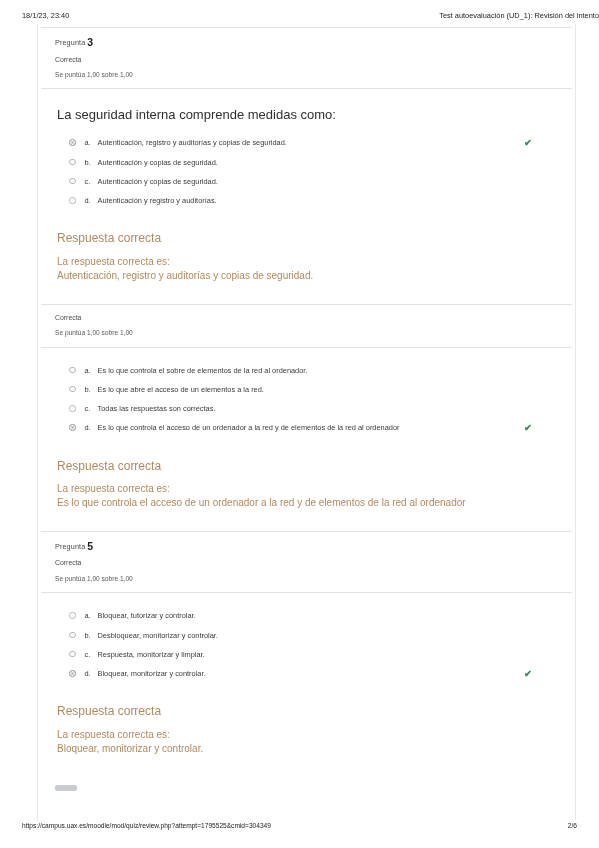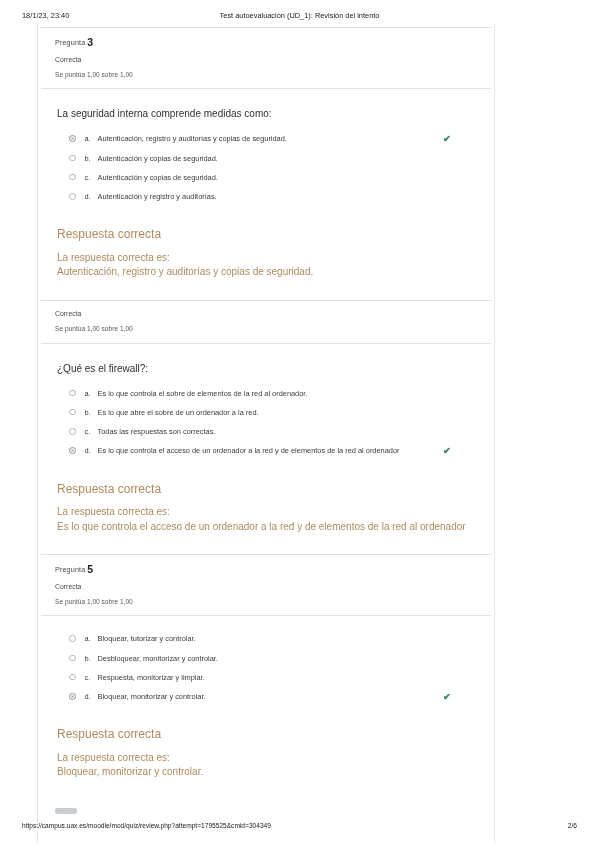--- a/index.html
+++ b/index.html
@@ -31,21 +31,21 @@
     position: absolute;
     left: 22px;
     top: 0;
     white-space: nowrap;
   }
   .print-header .ph-title {
     position: absolute;
     left: 0;
     top: 0;
     width: 599px;
-    text-align: center;
+    text-align: right;
     white-space: nowrap;
   }
 
   
   .print-footer {
     position: absolute;
     bottom: 12px;
     left: 0;
     width: 599px;
     height: 14px;
@@ -63,21 +63,21 @@
     right: 22px;
     top: 0;
     white-space: nowrap;
   }
 
   
   .page-column {
     position: absolute;
     left: 37px;
     top: 24px;
-    width: 458px;
+    width: 539px;
     border-left: 1px solid #e4e6e8;
     border-right: 1px solid #e4e6e8;
     padding: 3px;
     min-height: 785px;
   }
 
   
   .question {
     position: relative;
     padding: 0;
@@ -115,21 +115,21 @@
   .q-grade {
     font-size: 6.6px;
     color: #5a5a5a;
     line-height: 1.1;
   }
 
   .q-body {
     padding: 18px 14px 4px 14px;
   }
   .q-text {
-    font-size: 10px;
+    font-size: 13px;
     color: #2f2f2f;
     margin: 0 0 14px 0;
     padding-left: 2px;
     line-height: 1.3;
   }
 
   .answers {
     margin: 0;
     padding: 0;
     list-style: none;
@@ -258,31 +258,30 @@
   </div>
 
   <div class="question">
     <div class="q-info">
       <div class="q-info-inner">
         <div class="q-state">Correcta</div>
         <div class="q-grade">Se puntúa 1,00 sobre 1,00</div>
       </div>
     </div>
     <div class="q-body">
-      <p class="q-text">¿Qué es el firewall?:</p>
       <ul class="answers">
         <li class="answer">
           <span class="radio"></span>
           <span class="answer-letter">a.</span>
           <span class="answer-text">Es lo que controla el sobre de elementos de la red al ordenador.</span>
         </li>
         <li class="answer">
           <span class="radio"></span>
           <span class="answer-letter">b.</span>
-          <span class="answer-text">Es lo que abre el sobre de un ordenador a la red.</span>
+          <span class="answer-text">Es lo que abre el acceso de un elementos a la red.</span>
         </li>
         <li class="answer">
           <span class="radio"></span>
           <span class="answer-letter">c.</span>
           <span class="answer-text">Todas las respuestas son correctas.</span>
         </li>
         <li class="answer">
           <span class="radio checked"></span>
           <span class="answer-letter">d.</span>
           <span class="answer-text">Es lo que controla el acceso de un ordenador a la red y de elementos de la red al ordenador</span>

